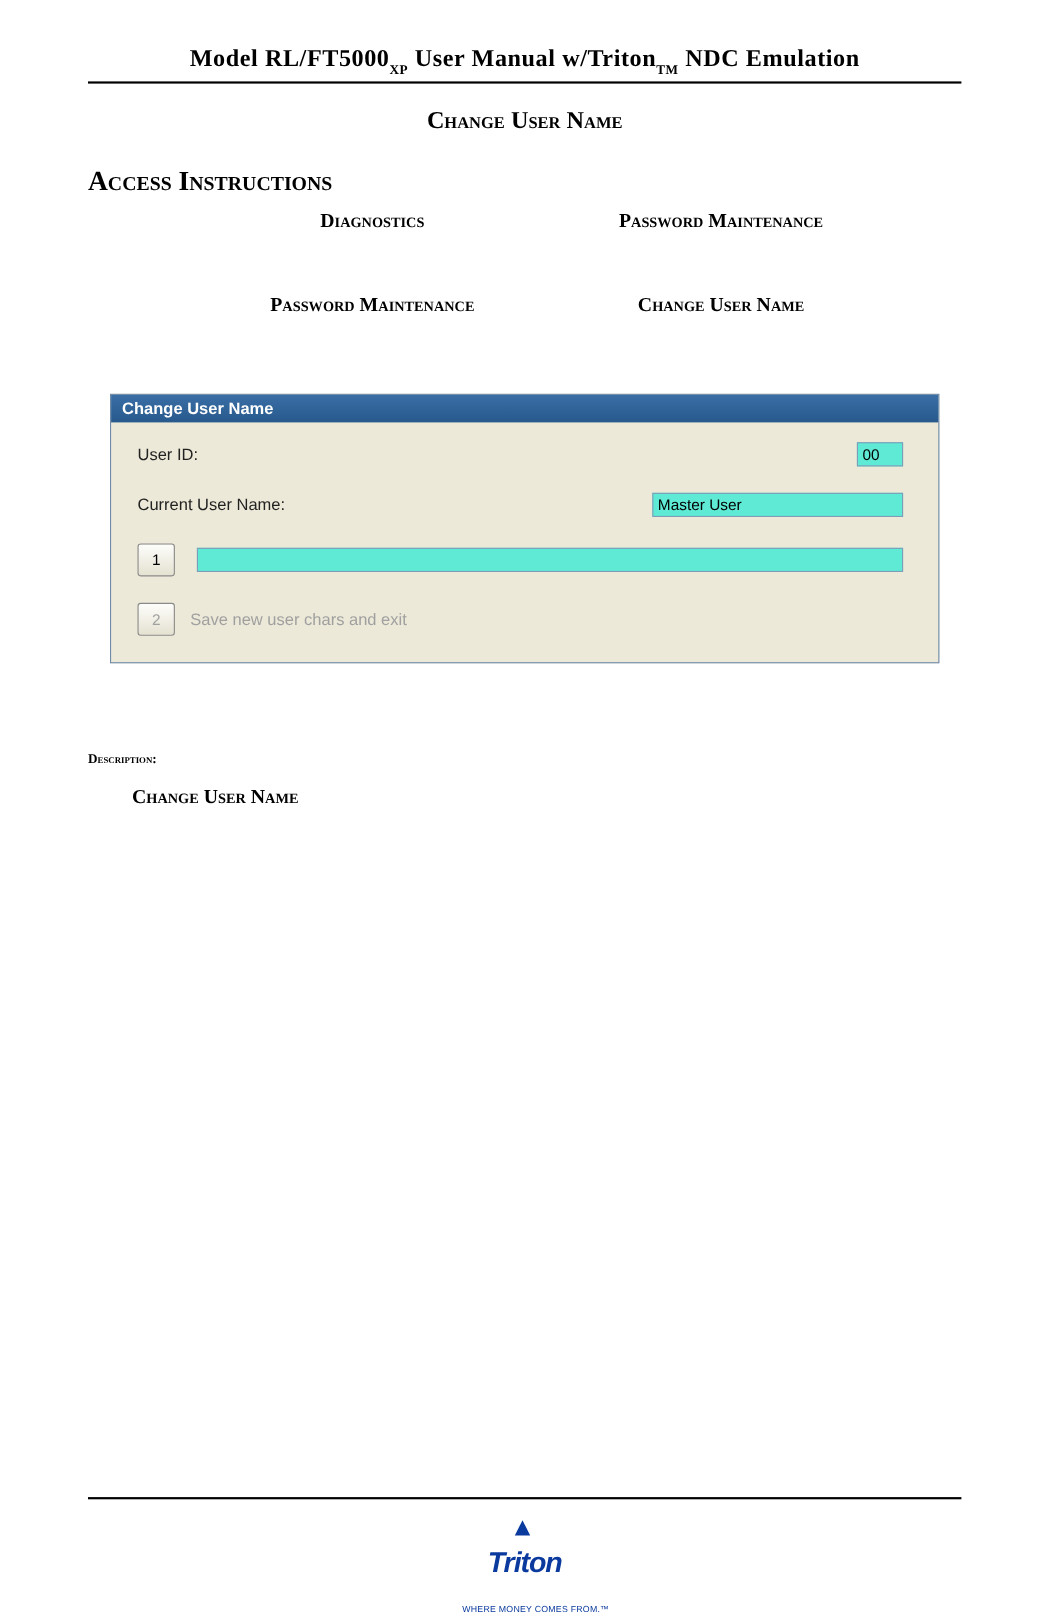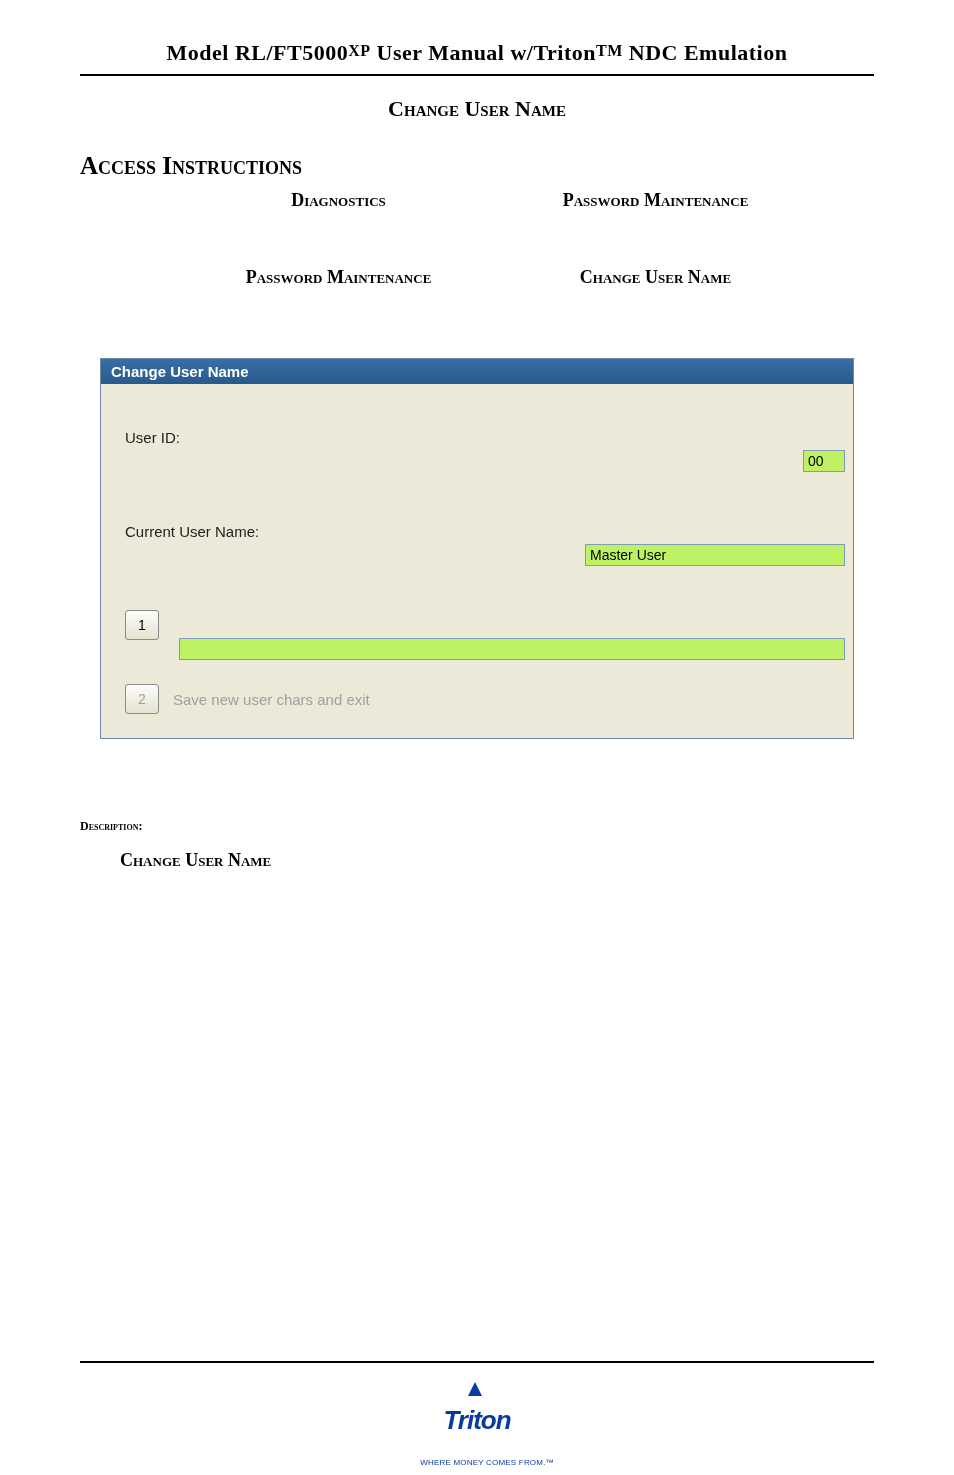--- a/index.html
+++ b/index.html
@@ -12,21 +12,21 @@
     display: flex;
     flex-direction: column;
   }
   .header-title {
     text-align: center;
     font-size: 22px;
     font-weight: bold;
     letter-spacing: 0.5px;
     margin-bottom: 8px;
   }
-  .header-title sup { font-size: 16px; vertical-align: top; position: relative; top: 2px; }
+  .header-title sup { font-size: 12px; vertical-align: top; position: relative; top: 16px; }
   .hr-top { border: none; border-top: 2px solid #000; margin-bottom: 20px; }
   .section-heading {
     text-align: center;
     font-size: 22px;
     font-weight: bold;
     font-variant: small-caps;
     margin-bottom: 30px;
   }
   .subhead {
     font-size: 25px;
@@ -54,40 +54,39 @@
     background: #ece9d8;
     font-family: Tahoma, Arial, sans-serif;
   }
   .win-titlebar {
     background: linear-gradient(#3a6ea5, #27598c);
     color: #fff;
     font-size: 15px;
     font-weight: bold;
     padding: 4px 10px;
   }
-  .win-body { padding: 18px 8px 20px 24px; }
+  .win-body { padding: 18px 32px 20px 24px; }
   .win-row { display: flex; align-items: center; margin-bottom: 24px; }
   .win-row label {
     font-size: 15px;
     color: #222;
     flex: 0 0 auto;
     margin-right: 12px;
   }
   .win-row .spacer { flex: 1; }
   .win-input {
     font-family: Tahoma, Arial, sans-serif;
     font-size: 14px;
     border: 1px solid #7f9db9;
-    background: #bef264;
+    background: #5eead4;
     padding: 2px 4px;
     height: 22px;
-    margin-top: 48px;
   }
   .win-input.small { width: 42px; text-align: left; }
-  .win-input.med { width: 260px; }
+  .win-input.med { width: 228px; }
   .win-input.long { width: 260px; }
   .numbtn {
     width: 34px; height: 30px;
     border: 1px solid #8a8a8a;
     border-radius: 3px;
     background: linear-gradient(#fdfdfb, #e5e2d1);
     font-size: 14px;
     color: #000;
     margin-right: 14px;
     flex: 0 0 auto;

